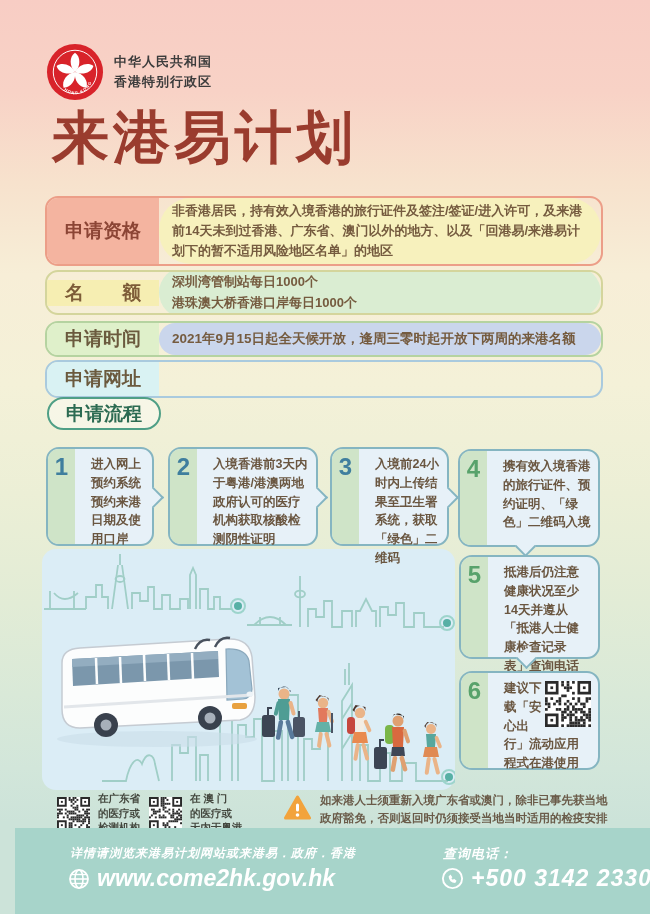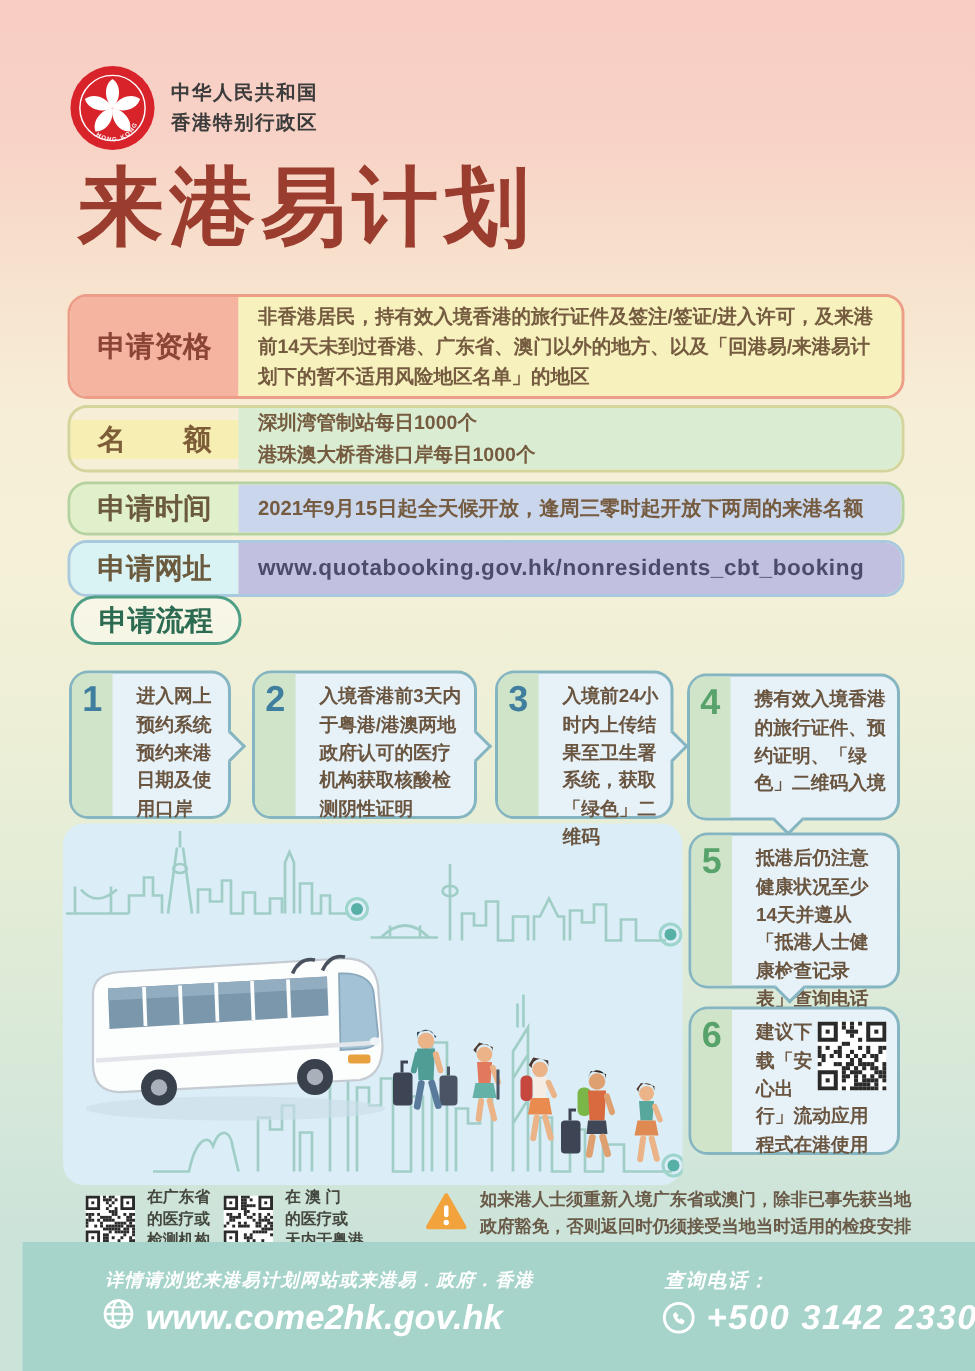--- a/index.html
+++ b/index.html
@@ -12,21 +12,21 @@
   .hdr-lines{position:absolute;left:114px;top:52px;font-size:13px;font-weight:bold;
     color:#3c3c3c;line-height:1.5;letter-spacing:1px;}
   .title{position:absolute;left:52px;top:100px;font-size:57px;font-weight:900;
     color:#9a3c2e;letter-spacing:4px;}
   
   .info-row{position:absolute;left:45px;width:558px;display:flex;
     border-radius:13px;overflow:hidden;box-sizing:border-box;}
   .info-label{width:112px;flex:0 0 112px;display:flex;align-items:center;
     justify-content:center;font-size:19px;font-weight:bold;}
   .info-content{flex:1;display:flex;flex-direction:column;justify-content:center;
-    padding:5px 13px;font-size:13px;font-weight:bold;line-height:1.55;color:#755b3f;}
+    padding:5px 13px;font-size:13px;font-weight:bold;line-height:1.55;color:#755b3f;border-radius:32px;}
   .row1{top:196px;height:70px;border:2px solid #ec9e88;}
   .row1 .info-label{background:#f4b4a0;color:#8c4535;}
   .row1 .info-content{background:#f7f1bd;}
   .row2{top:270px;height:45px;border:2px solid #d4d59c;align-items:center;}
   .row2 .info-label{background:#f6eeb2;color:#7d5c38;}
   .row2 .info-content{background:#daedd2;}
   .row3{top:321px;height:36px;border:2px solid #b5d3a0;}
   .row3 .info-label{background:#dff0ca;color:#6b5a3e;}
   .row3 .info-content{background:#cad6ec;font-size:13.5px;}
   .row4{top:360px;height:38px;border:2px solid #a9cade;}
@@ -63,21 +63,21 @@
   .qg1{left:57px;} .qg2{left:149px;}
   .qr-small{width:33px;height:33px;}
   .qr-caption{font-size:10.5px;font-weight:bold;color:#44483f;line-height:1.4;}
   .warning{position:absolute;left:284px;top:792px;width:332px;display:flex;gap:9px;}
   .warn-icon{flex:0 0 27px;padding-top:3px;}
   .warn-text{font-size:11.5px;font-weight:bold;color:#6a5b49;line-height:1.55;}
   
   .footer{position:absolute;left:15px;top:828px;width:650px;height:108px;background:#a7d4ca;font-style:italic;}
   .f-note{position:absolute;left:55px;top:17px;font-size:12px;font-weight:bold;
     color:#ffffff;letter-spacing:1px;}
-  .f-site{position:absolute;left:53px;top:37px;display:flex;align-items:flex-start;gap:7px;
+  .f-site{position:absolute;left:53px;top:37px;display:flex;align-items:center;gap:7px;
     font-size:23px;font-weight:bold;color:#ffffff;}
   .f-phone-label{position:absolute;left:428px;top:17px;font-size:13px;
     font-weight:bold;color:#ffffff;letter-spacing:1px;}
   .f-phone{position:absolute;left:426px;top:37px;display:flex;align-items:center;gap:7px;
     font-size:23px;font-weight:bold;color:#ffffff;letter-spacing:1px;}
 </style>
 </head>
 <body>
 
 <div class="poster">
@@ -123,23 +123,20 @@
 
   <div class="info-row row3">
     <div class="info-label">申请时间</div>
     <div class="info-content">
       <span>2021年9月15日起全天候开放，逢周三零时起开放下两周的来港名额</span>
     </div>
   </div>
 
   <div class="info-row row4">
     <div class="info-label">申请网址</div>
-    <div class="info-content">
-      <span>www.quotabooking.gov.hk/nonresidents_cbt_booking</span>
-    </div>
   </div>
 
   <div class="badge">申请流程</div>
 
   <div class="panel">
     <svg width="413" height="241" viewBox="0 0 413 241">
 
       <g fill="none" stroke="#9dcdc5" stroke-width="1.8" opacity="0.95">
         <path d="M2,60 H44 M8,60 V42 M32,60 V42 M12,44 Q22,56 36,44"></path>
         <path d="M44,60 V48 H54 V36 H60 V48 H66 V60"></path>

